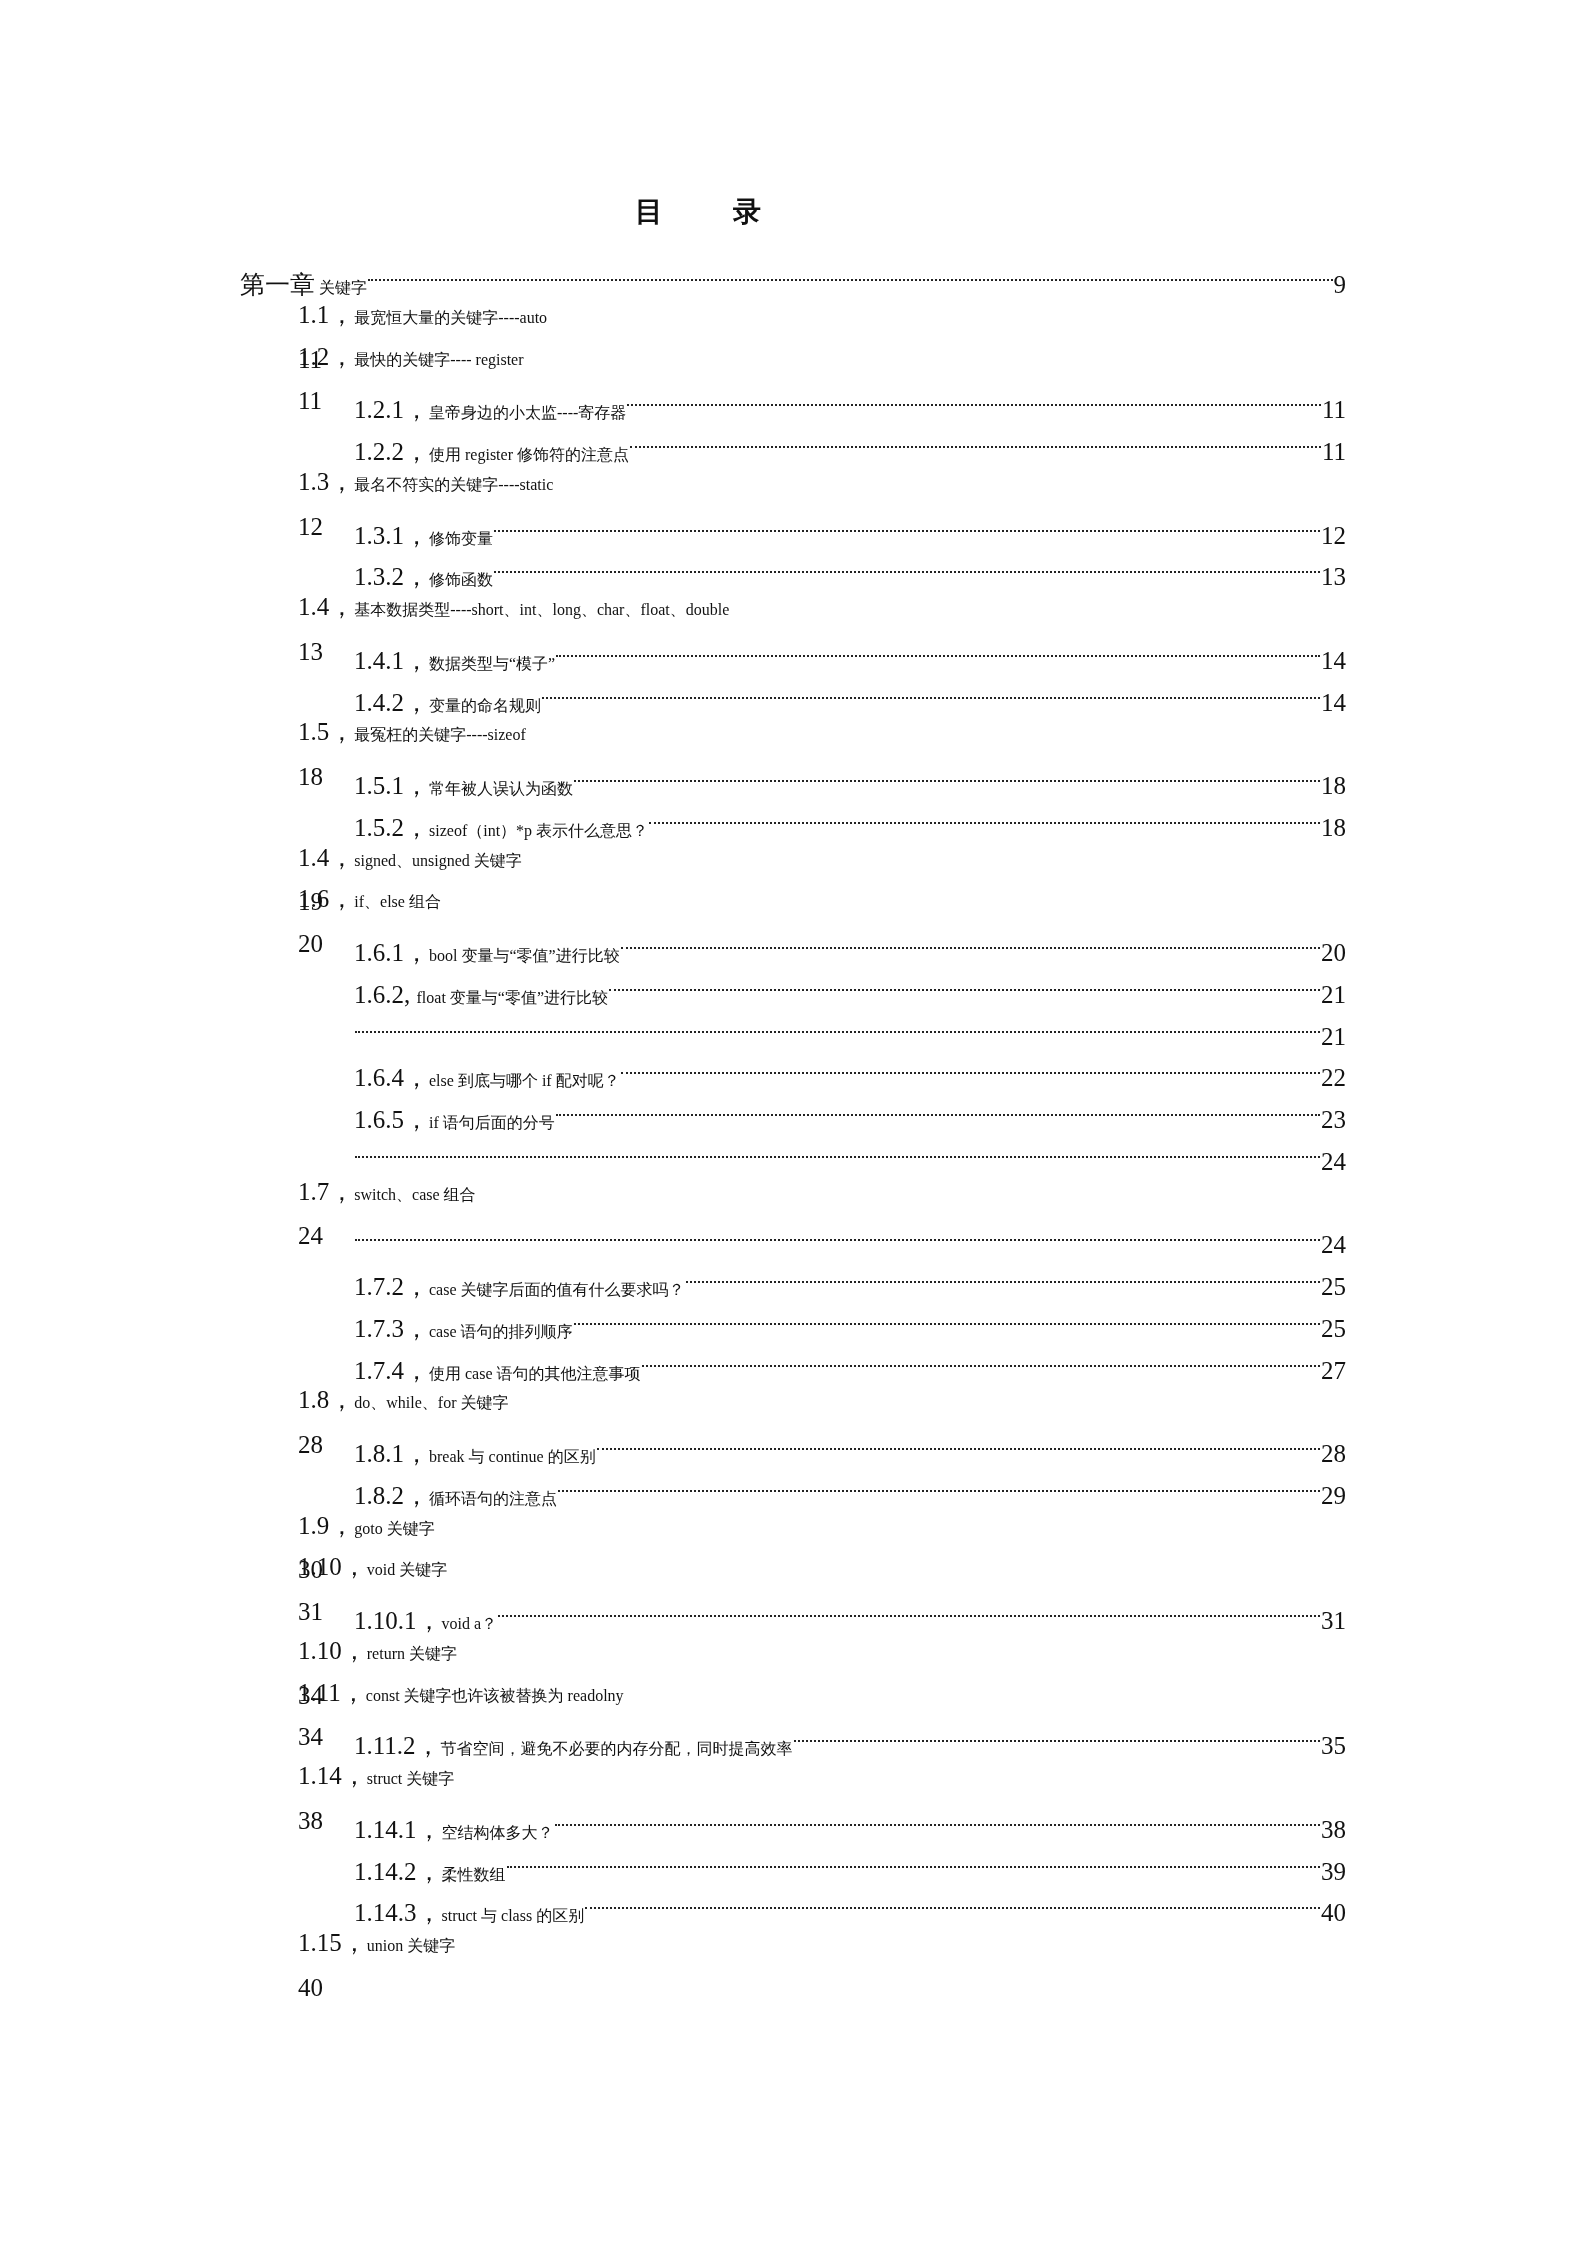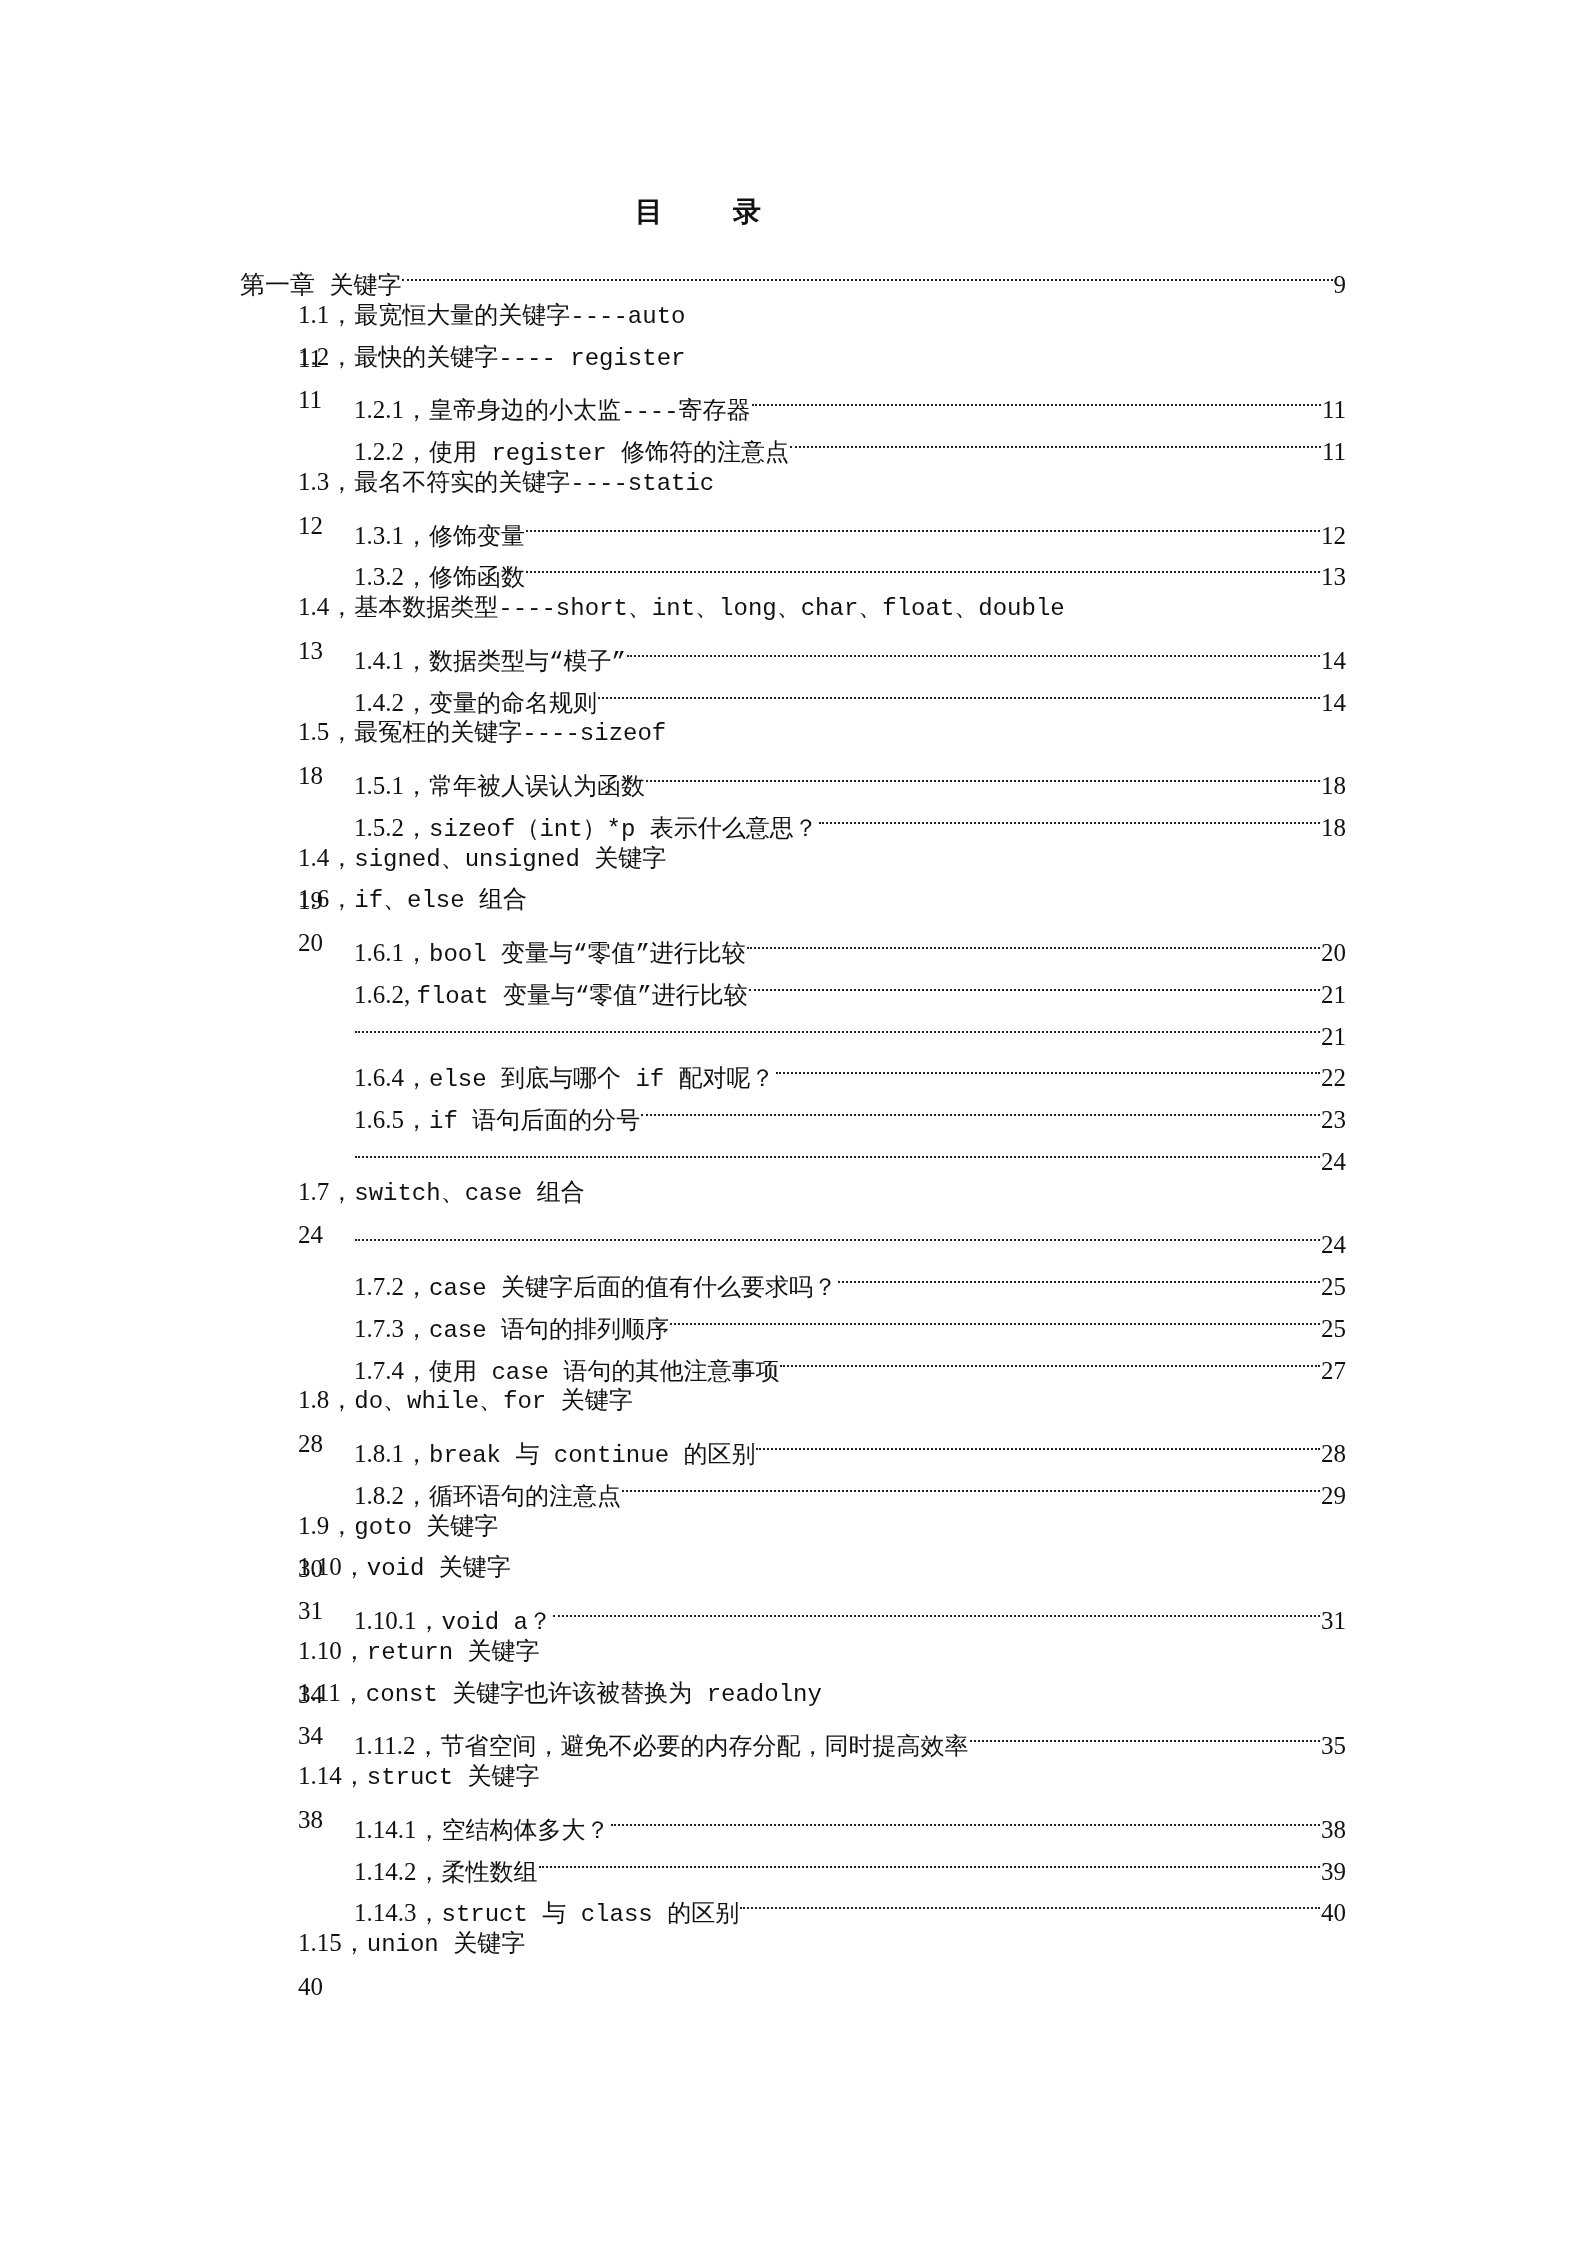--- a/index.html
+++ b/index.html
@@ -10,21 +10,21 @@
   .title span { display:inline-block; }
   .title .gap { width:70px; }
   .toc { position:absolute; top:252px; left:240px; width:1106px; }
   .row { display:flex; align-items:baseline; height:41.75px; line-height:41.75px;
          font-size:25px; white-space:nowrap; }
   .row.l0 { padding-left:0; }
   .row.l1 { padding-left:57px;flex-direction:column; }
   .row.l2 { padding-left:114px; }
   .label { flex:0 0 auto; }
   .label .num { font-family:"Liberation Serif", serif; }
-  .label .txt { font-family:Liberation Mono, monospace; font-size:24px; }
+  .label .txt { font-family:Liberation Serif, serif; font-size:16px; }
   .leader { flex:1 1 auto; overflow:hidden; margin:0 1px; position:relative; height:41px; }
   .leader::before { content:""; position:absolute; left:0; right:0; bottom:12px;
                     border-bottom:2px dotted #222; }
   .page { flex:0 0 auto; min-width:0; text-align:right; font-family:"Liberation Serif", serif; }
 </style>
 </head>
 <body>
 
 <div class="title">
   <span>目</span><span class="gap"></span><span>录</span>

